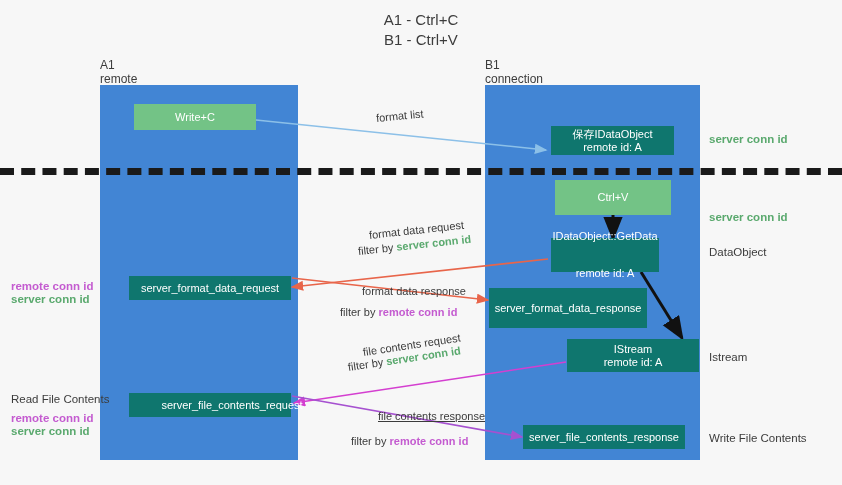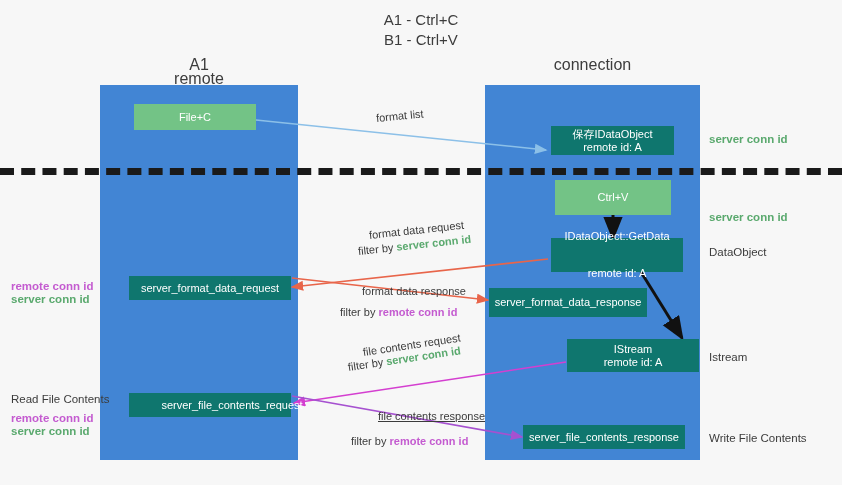--- a/index.html
+++ b/index.html
@@ -9,22 +9,22 @@
     font-family:"Liberation Sans","DejaVu Sans",sans-serif;
     overflow:hidden;
   }
   #stage{position:relative;width:842px;height:485px;}
 
   .lane{position:absolute;background:#4285d4;}
   .lane-a{left:100px;top:85px;width:198px;height:375px;}
   .lane-b{left:485px;top:85px;width:215px;height:375px;}
 
   .lane-head{
-    position:absolute;text-align:center;
-    color:#3c3c3c;font-size:16px;line-height:14px;
+    position:absolute;
+    color:#3c3c3c;font-size:12px;line-height:14px;
   }
   .lane-head .t1{display:block;}
   .lane-head .t2{display:block;}
 
   .title{
     position:absolute;left:0;top:10px;width:842px;
     text-align:center;color:#3c3c3c;font-size:15px;line-height:20px;
   }
 
   .box{
@@ -65,20 +65,21 @@
   <div class="title">
     <span>A1 - Ctrl+C</span><br>
     <span>B1 - Ctrl+V</span>
   </div>
 
   <div class="lane-head" style="left:100px;top:58px;width:198px;">
     <span class="t1">A1</span>
     <span class="t2">remote</span>
   </div>
   <div class="lane-head" style="left:485px;top:58px;width:215px;">
+    <span class="t1">B1</span>
     <span class="t2">connection</span>
   </div>
 
   <div class="lane lane-a"></div>
   <div class="lane lane-b"></div>
 
   <svg class="wires" viewBox="0 0 842 485">
     <defs>
       <marker id="ah-blue" markerWidth="9" markerHeight="9" refX="7" refY="3.2" orient="auto">
         <path d="M0,0 L8,3.2 L0,6.4 z" fill="#8cc0e8"></path>
@@ -108,47 +109,47 @@
     <line x1="641" y1="272" x2="682" y2="338" stroke="#111111" stroke-width="3" marker-end="url(#ah-black)"></line>
 
     <line x1="566" y1="362" x2="294" y2="403" stroke="#d43fd0" stroke-width="1.6" marker-end="url(#ah-magenta)"></line>
 
     <line x1="292" y1="396" x2="522" y2="437" stroke="#a651d0" stroke-width="1.6" marker-end="url(#ah-purple)"></line>
   </svg>
 
   <div class="dash"></div>
 
   <div class="box green" style="left:134px;top:104px;width:122px;height:26px;">
-    <span>File+C</span>
+    <span>Write+C</span>
   </div>
 
   <div class="box orange" style="left:551px;top:126px;width:123px;height:29px;">
     <span>保存IDataObject</span>
     <span>remote id: A</span>
   </div>
 
   <div class="box green" style="left:555px;top:180px;width:116px;height:35px;">
     <span>Ctrl+V</span>
   </div>
 
-  <div class="box orange" style="left:551px;top:238px;width:132px;height:34px;gap:24px;">
+  <div class="box orange" style="left:551px;top:238px;width:108px;height:34px;gap:24px;">
     <span>IDataObject::GetData</span>
     <span>remote id: A</span>
   </div>
 
   <div class="box orange" style="left:567px;top:339px;width:132px;height:33px;">
     <span>IStream</span>
     <span>remote id: A</span>
   </div>
 
   <div class="box orange" style="left:129px;top:276px;width:162px;height:24px;">
     <span>server_format_data_request</span>
   </div>
 
-  <div class="box orange" style="left:489px;top:288px;width:158px;height:29px;">
+  <div class="box orange" style="left:489px;top:288px;width:158px;height:40px;">
     <span>server_format_data_response</span>
   </div>
 
   <div class="box orange" style="left:129px;top:393px;width:162px;height:24px;padding-left:44px;">
     <span>server_file_contents_request</span>
   </div>
 
   <div class="box orange" style="left:523px;top:425px;width:162px;height:24px;">
     <span>server_file_contents_response</span>
   </div>

